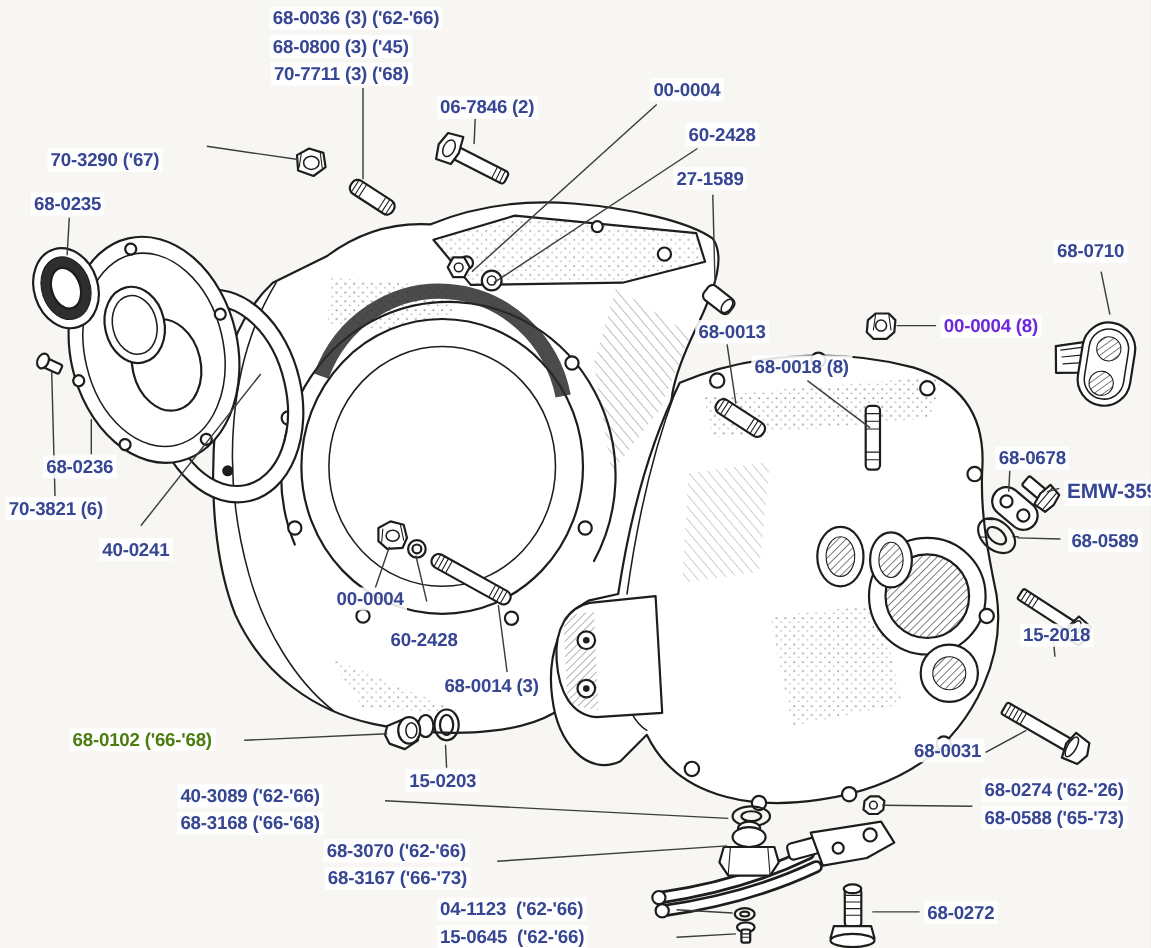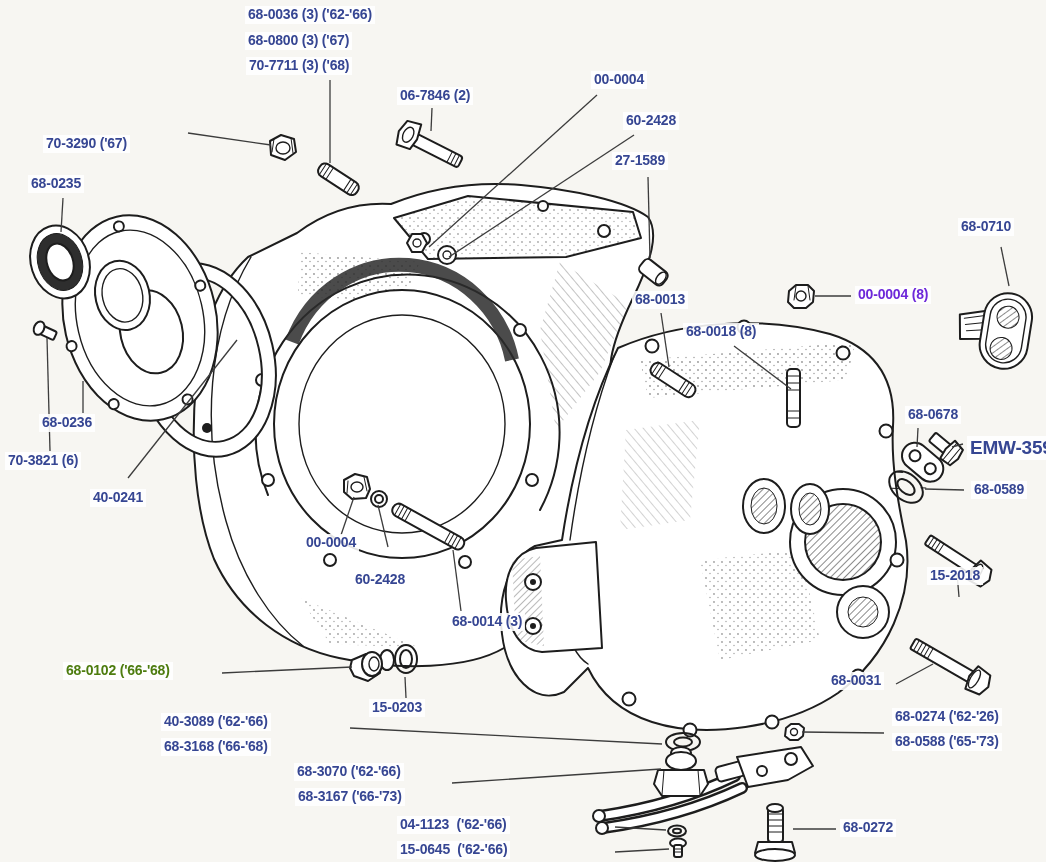--- a/index.html
+++ b/index.html
@@ -5,21 +5,21 @@
   html,body { margin:0; padding:0; }
   body { background:#e9e8e4; }
   .canvas {
     position:relative; width:1046px; height:862px;
     background:#f7f6f2; overflow:hidden;
     font-family:"Liberation Sans", sans-serif;
   }
   svg.art { position:absolute; left:0; top:0; }
   .labels-layer { position:absolute; left:0; top:0; width:100%; height:100%; pointer-events:none; }
   .part-label {
-    position:absolute; font-weight:bold; font-size:14px; line-height:1.25;
+    position:absolute; font-weight:bold; font-size:17px; line-height:1.25;
     white-space:pre; background:rgba(255,255,255,0.88); padding:0 3px;
     letter-spacing:-0.2px;
   }
   .part-label.small { font-size:19px; }
   
   .fw { fill:#ffffff; stroke:#1d1d1d; stroke-width:2; stroke-linejoin:round; }
   .ln { fill:none; stroke:#1d1d1d; stroke-width:2; stroke-linecap:round; stroke-linejoin:round; }
   .t  { fill:none; stroke:#1d1d1d; stroke-width:1;  stroke-linecap:round; }
   .thin { fill:none; stroke:#1d1d1d; stroke-width:1.4; stroke-linecap:round; }
 </style>
@@ -321,41 +321,41 @@
         <line x1="734" y1="346" x2="791" y2="389" stroke="#3c3c3c" stroke-width="1.3"></line>
         <line x1="1001" y1="247" x2="1009" y2="286" stroke="#3c3c3c" stroke-width="1.3"></line>
         <line x1="918" y1="428" x2="917" y2="447" stroke="#3c3c3c" stroke-width="1.3"></line>
         <line x1="963" y1="444" x2="952" y2="447" stroke="#3c3c3c" stroke-width="1.3"></line>
         <line x1="964" y1="490" x2="925" y2="489" stroke="#3c3c3c" stroke-width="1.3"></line>
       </g>
   </svg>
 
   <div class="labels-layer" id="labels-layer">
       <div class="part-label" style="left: 245px; top: 6px; color: rgb(54, 70, 147);">68-0036 (3) ('62-'66)</div>
-      <div class="part-label" style="left: 245px; top: 32px; color: rgb(54, 70, 147);">68-0800 (3) ('67)</div>
+      <div class="part-label" style="left: 245px; top: 32px; color: rgb(54, 70, 147);">68-0800 (3) ('45)</div>
       <div class="part-label" style="left: 246px; top: 57px; color: rgb(54, 70, 147);">70-7711 (3) ('68)</div>
       <div class="part-label" style="left: 397px; top: 87px; color: rgb(54, 70, 147);">06-7846 (2)</div>
       <div class="part-label" style="left: 591px; top: 71px; color: rgb(54, 70, 147);">00-0004</div>
       <div class="part-label" style="left: 623px; top: 112px; color: rgb(54, 70, 147);">60-2428</div>
       <div class="part-label" style="left: 612px; top: 152px; color: rgb(54, 70, 147);">27-1589</div>
       <div class="part-label" style="left: 43px; top: 135px; color: rgb(54, 70, 147);">70-3290 ('67)</div>
       <div class="part-label" style="left: 28px; top: 175px; color: rgb(54, 70, 147);">68-0235</div>
       <div class="part-label" style="left: 958px; top: 218px; color: rgb(54, 70, 147);">68-0710</div>
       <div class="part-label" style="left: 855px; top: 286px; color: #6d28d9;">00-0004 (8)</div>
       <div class="part-label" style="left: 632px; top: 291px; color: rgb(54, 70, 147);">68-0013</div>
       <div class="part-label" style="left: 683px; top: 323px; color: rgb(54, 70, 147);">68-0018 (8)</div>
       <div class="part-label" style="left: 905px; top: 406px; color: rgb(54, 70, 147);">68-0678</div>
       <div class="part-label small" style="left: 967px; top: 436px; color: rgb(54, 70, 147);">EMW-359</div>
       <div class="part-label" style="left: 971px; top: 481px; color: rgb(54, 70, 147);">68-0589</div>
       <div class="part-label" style="left: 39px; top: 414px; color: rgb(54, 70, 147);">68-0236</div>
       <div class="part-label" style="left: 5px; top: 452px; color: rgb(54, 70, 147);">70-3821 (6)</div>
       <div class="part-label" style="left: 90px; top: 489px; color: rgb(54, 70, 147);">40-0241</div>
       <div class="part-label" style="left: 303px; top: 534px; color: rgb(54, 70, 147);">00-0004</div>
       <div class="part-label" style="left: 352px; top: 571px; color: rgb(54, 70, 147);">60-2428</div>
-      <div class="part-label" style="left: 401px; top: 613px; color: rgb(54, 70, 147); margin-left: 48px;">68-0014 (3)</div>
+      <div class="part-label" style="left: 401px; top: 613px; color: rgb(54, 70, 147);">68-0014 (3)</div>
       <div class="part-label" style="left: 927px; top: 567px; color: rgb(54, 70, 147);">15-2018</div>
       <div class="part-label" style="left: 828px; top: 672px; color: rgb(54, 70, 147);">68-0031</div>
       <div class="part-label" style="left: 63px; top: 662px; color: #4d7c0f;">68-0102 ('66-'68)</div>
       <div class="part-label" style="left: 369px; top: 699px; color: rgb(54, 70, 147);">15-0203</div>
       <div class="part-label" style="left: 161px; top: 713px; color: rgb(54, 70, 147);">40-3089 ('62-'66)</div>
       <div class="part-label" style="left: 161px; top: 738px; color: rgb(54, 70, 147);">68-3168 ('66-'68)</div>
       <div class="part-label" style="left: 892px; top: 708px; color: rgb(54, 70, 147);">68-0274 ('62-'26)</div>
       <div class="part-label" style="left: 892px; top: 733px; color: rgb(54, 70, 147);">68-0588 ('65-'73)</div>
       <div class="part-label" style="left: 294px; top: 763px; color: rgb(54, 70, 147);">68-3070 ('62-'66)</div>
       <div class="part-label" style="left: 295px; top: 788px; color: rgb(54, 70, 147);">68-3167 ('66-'73)</div>

